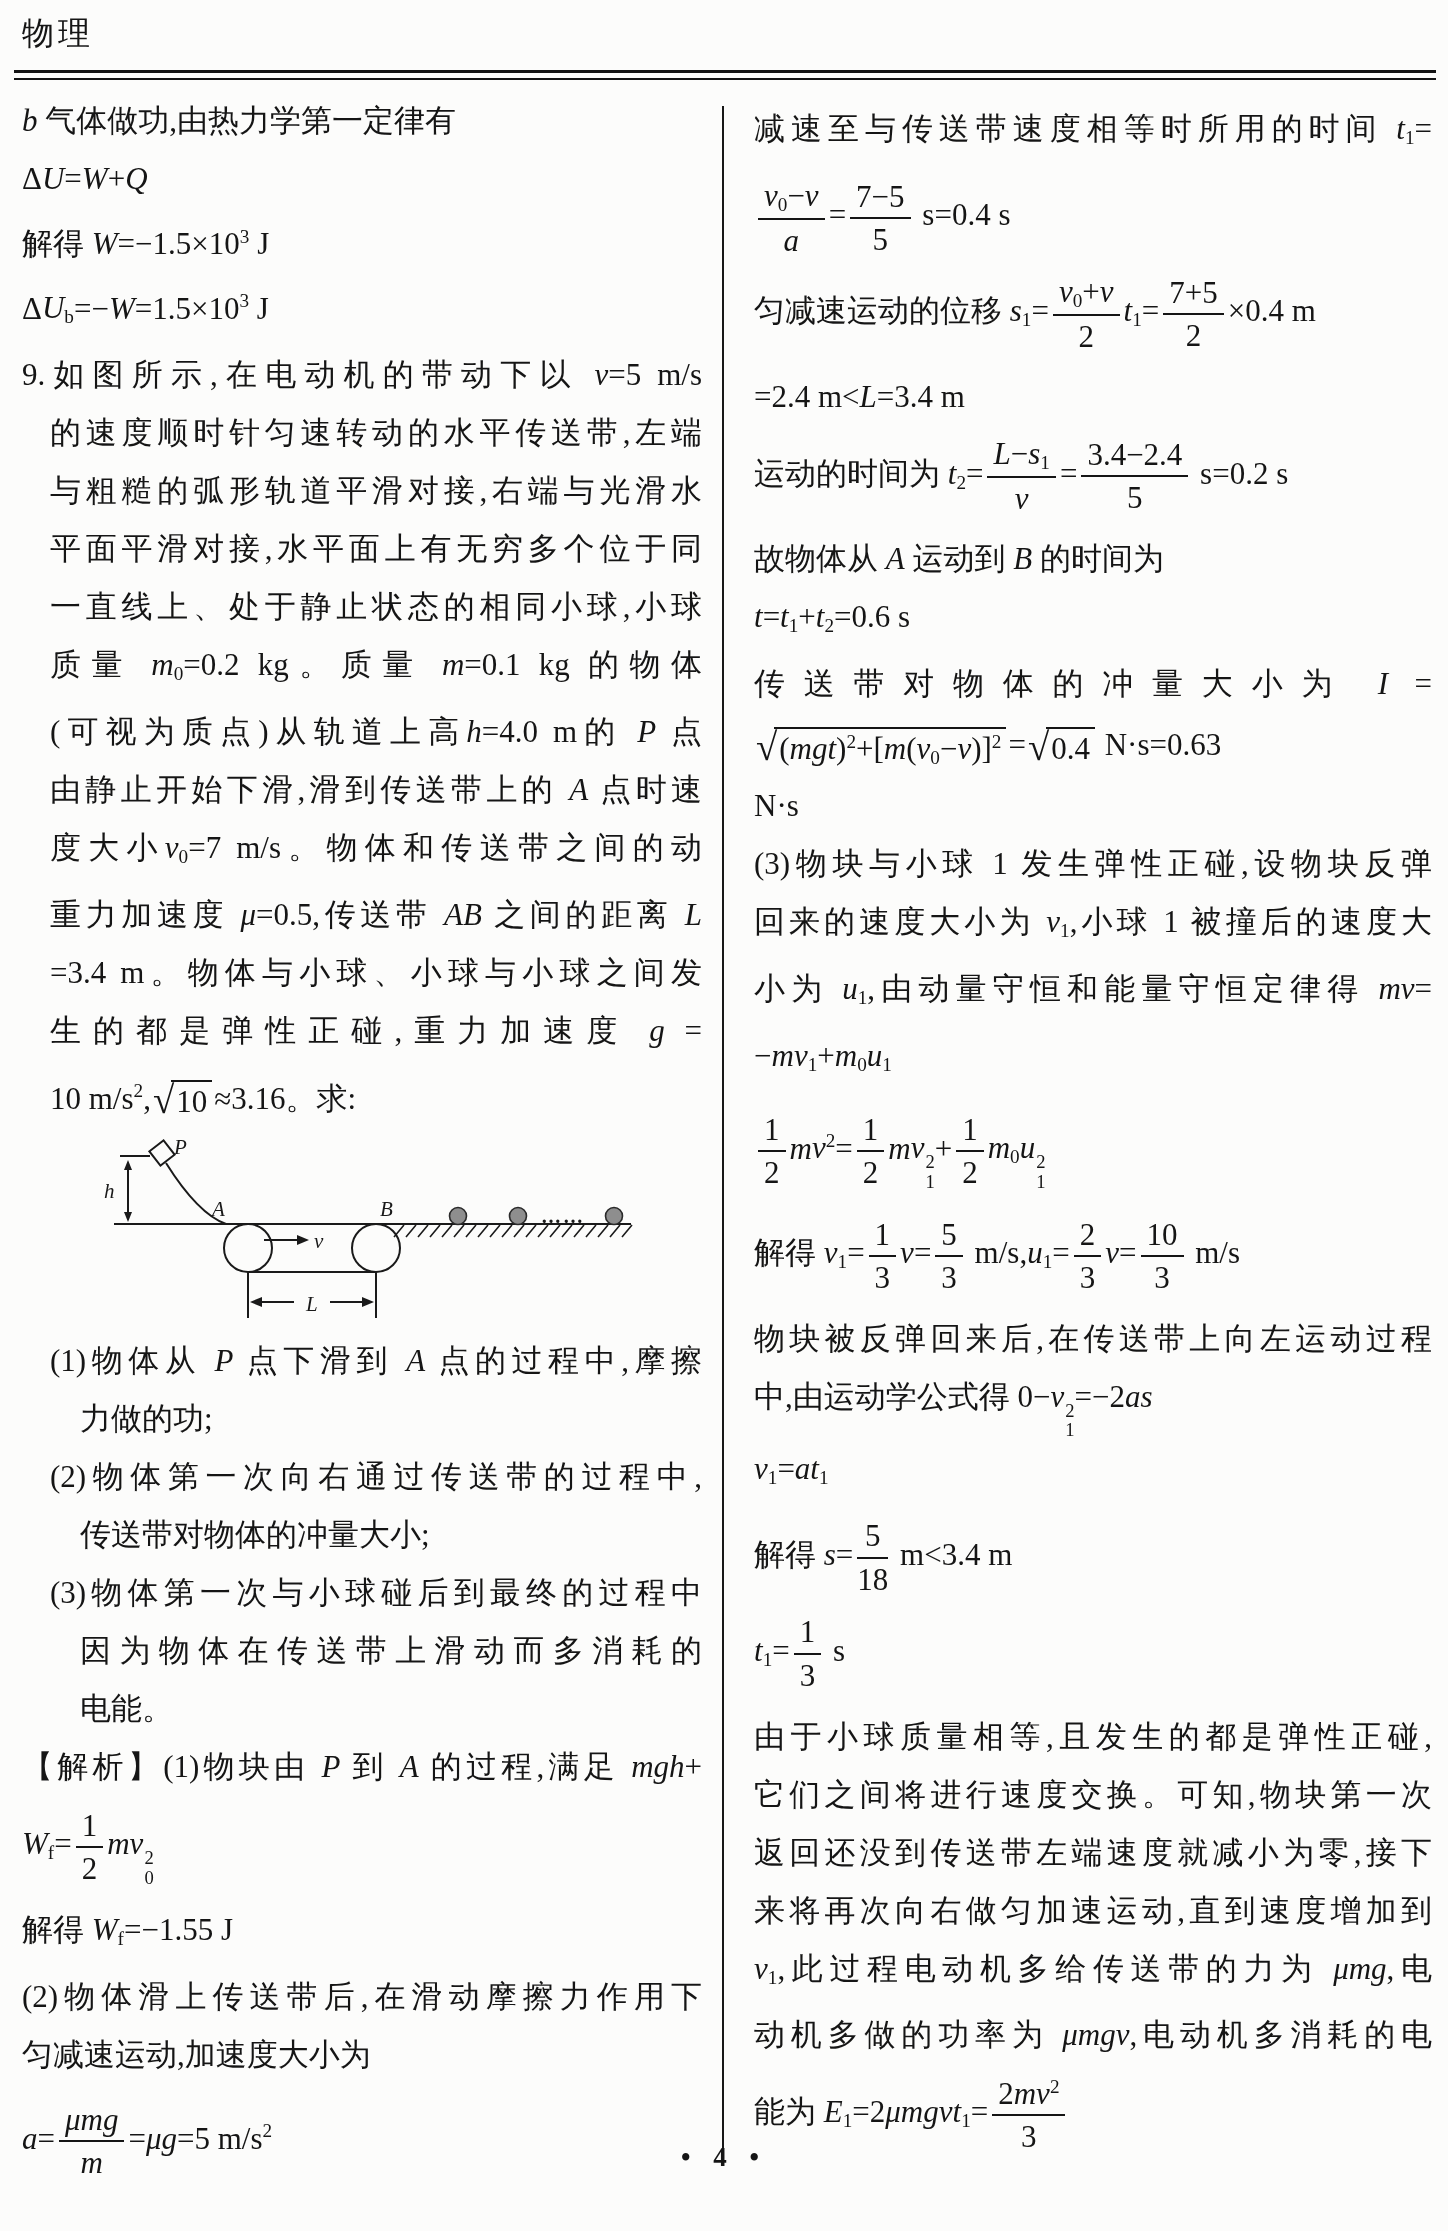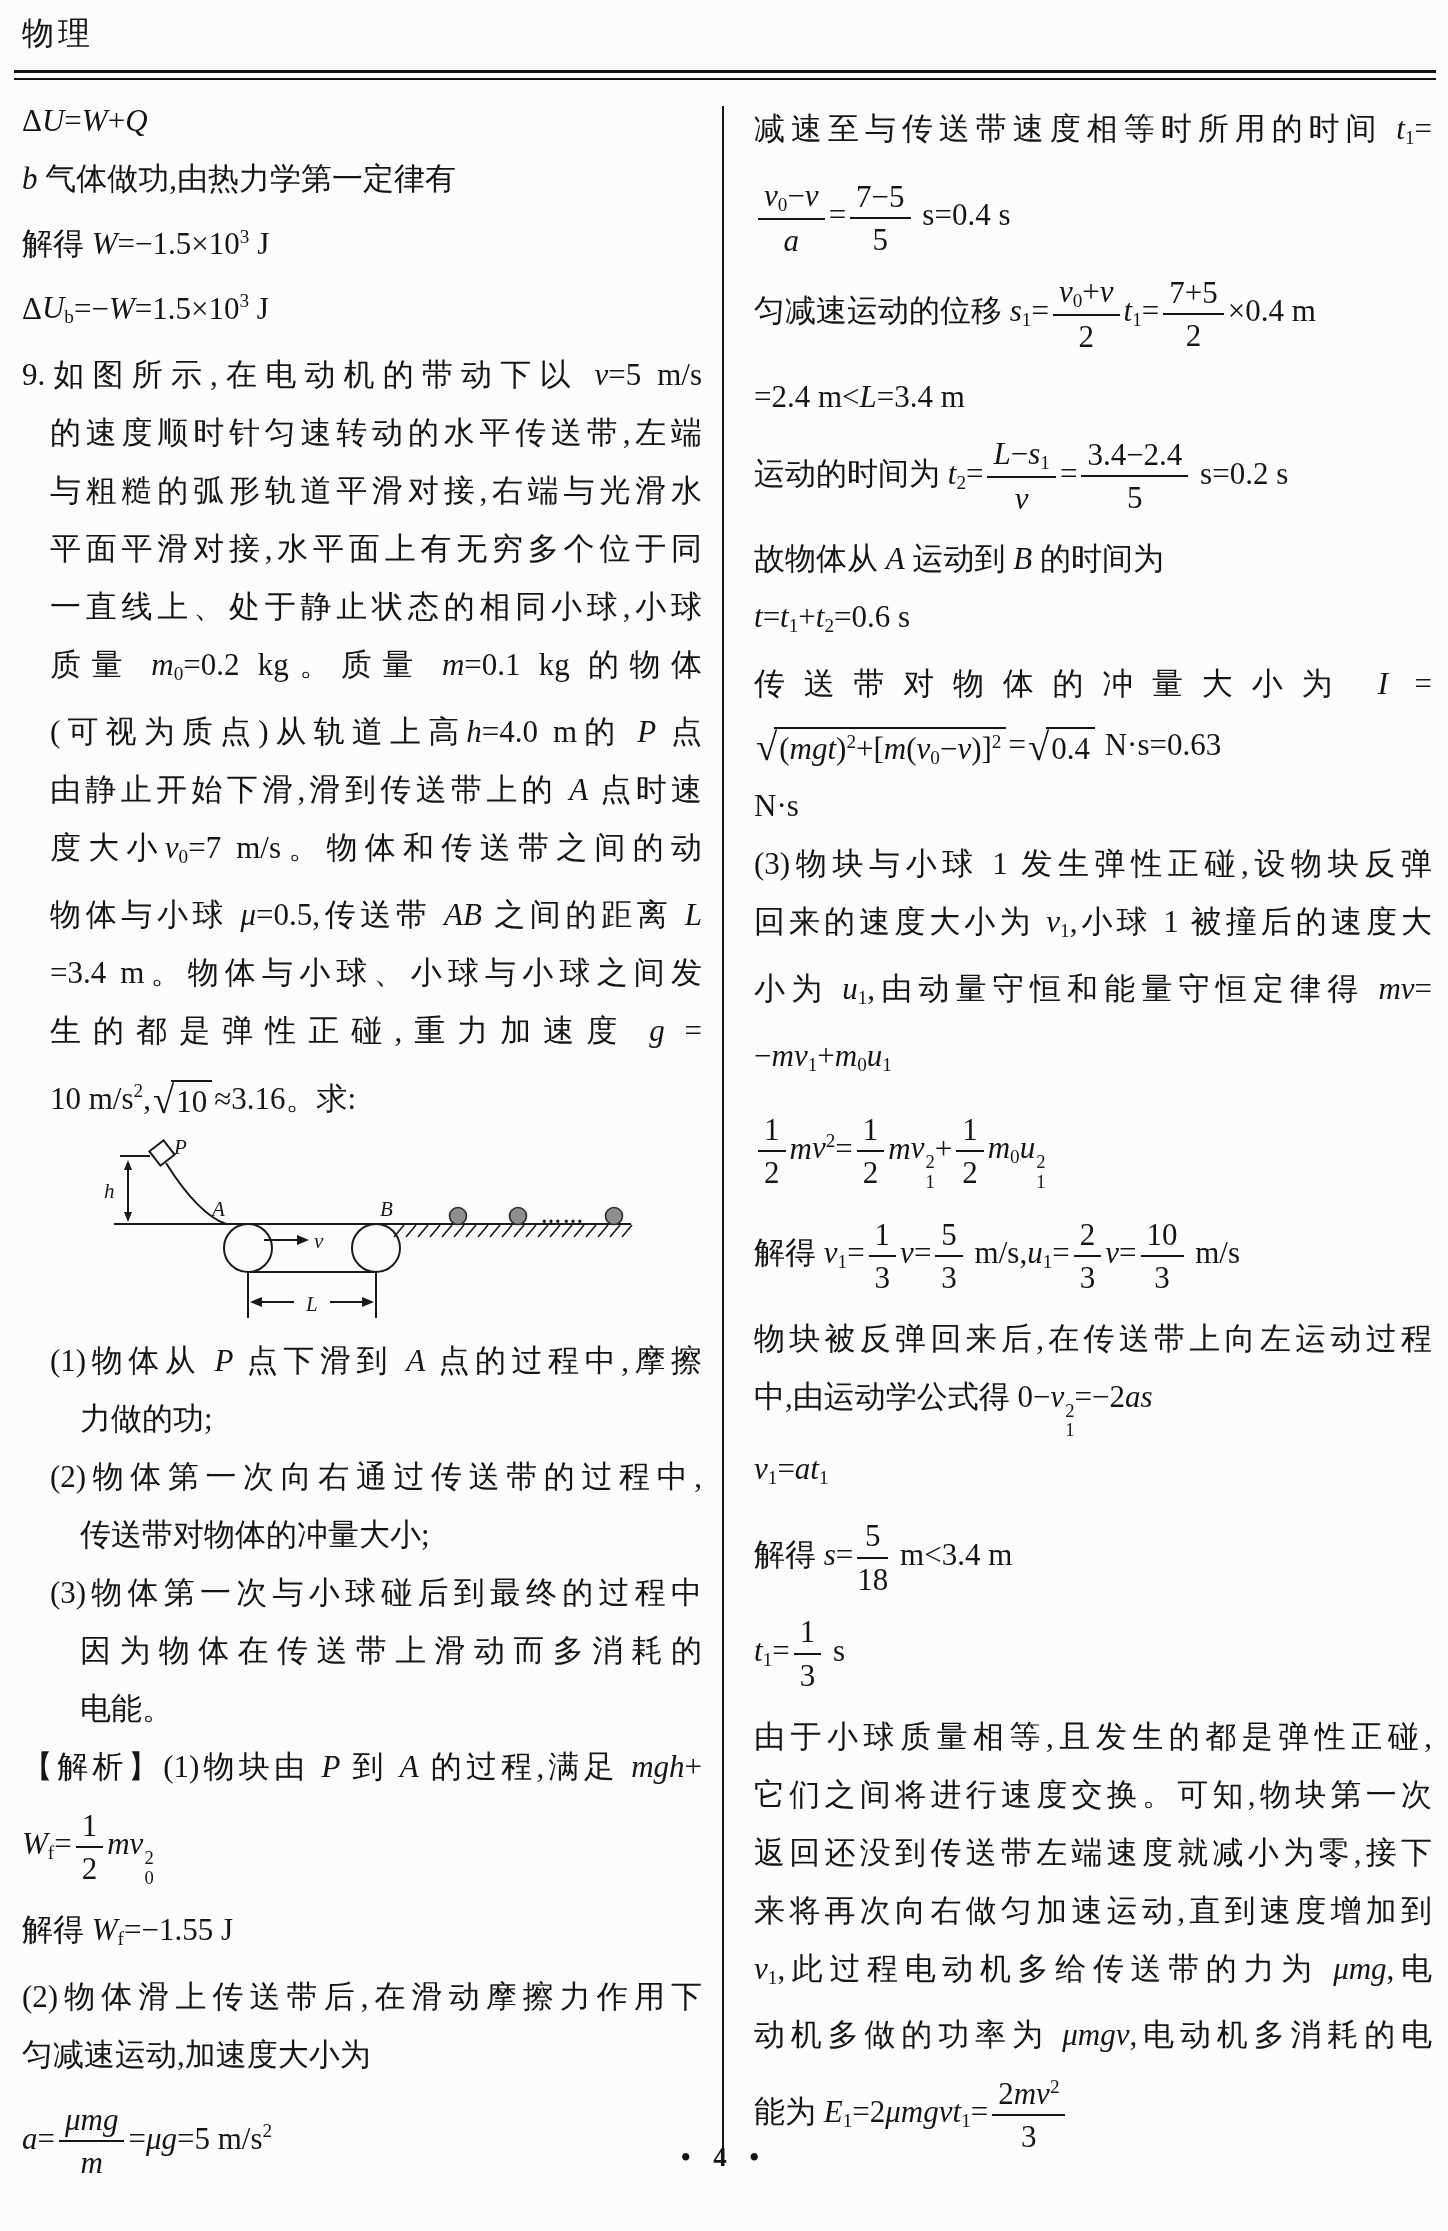--- a/index.html
+++ b/index.html
@@ -42,34 +42,34 @@
           font-size:27px;font-weight:bold;letter-spacing:8px;}
 </style>
 </head>
 <body>
 
 <div class="page">
   <div class="header-title">物理</div>
   <div class="rule"></div>
   <div class="divider"></div>
   <div class="col col-left" id="col-left">
+      <div class="line"><span class="tok"><span class="v">b</span></span><span class="tok"><span class="t"> 气体做功,由热力学第一定律有</span></span></div>
       <div class="line"><span class="tok"><span class="t">Δ</span></span><span class="tok"><span class="v">U</span></span><span class="tok"><span class="t">=</span></span><span class="tok"><span class="v">W</span></span><span class="tok"><span class="t">+</span></span><span class="tok"><span class="v">Q</span></span></div>
-      <div class="line"><span class="tok"><span class="v">b</span></span><span class="tok"><span class="t"> 气体做功,由热力学第一定律有</span></span></div>
       <div class="line"><span class="tok"><span class="t">解得 </span></span><span class="tok"><span class="v">W</span></span><span class="tok"><span class="t">=−1.5×10</span></span><span class="tok"><span class="t"></span><span class="sp">3</span></span><span class="tok"><span class="t"> J</span></span></div>
       <div class="line"><span class="tok"><span class="t">Δ</span></span><span class="tok"><span class="v">U</span><span class="sb">b</span></span><span class="tok"><span class="t">=−</span></span><span class="tok"><span class="v">W</span></span><span class="tok"><span class="t">=1.5×10</span></span><span class="tok"><span class="t"></span><span class="sp">3</span></span><span class="tok"><span class="t"> J</span></span></div>
       <div class="line j"><span class="tok"><span class="t">9.如图所示,在电动机的带动下以 </span></span><span class="tok"><span class="v">v</span></span><span class="tok"><span class="t">=5 m/s</span></span></div>
       <div class="line j ind1"><span class="tok"><span class="t">的速度顺时针匀速转动的水平传送带,左端</span></span></div>
       <div class="line j ind1"><span class="tok"><span class="t">与粗糙的弧形轨道平滑对接,右端与光滑水</span></span></div>
       <div class="line j ind1"><span class="tok"><span class="t">平面平滑对接,水平面上有无穷多个位于同</span></span></div>
       <div class="line j ind1"><span class="tok"><span class="t">一直线上、处于静止状态的相同小球,小球</span></span></div>
       <div class="line j ind1"><span class="tok"><span class="t">质量 </span></span><span class="tok"><span class="v">m</span><span class="sb">0</span></span><span class="tok"><span class="t">=0.2 kg。质量 </span></span><span class="tok"><span class="v">m</span></span><span class="tok"><span class="t">=0.1 kg 的物体</span></span></div>
       <div class="line j ind1"><span class="tok"><span class="t">(可视为质点)从轨道上高</span></span><span class="tok"><span class="v">h</span></span><span class="tok"><span class="t">=4.0 m的 </span></span><span class="tok"><span class="v">P</span></span><span class="tok"><span class="t"> 点</span></span></div>
       <div class="line j ind1"><span class="tok"><span class="t">由静止开始下滑,滑到传送带上的 </span></span><span class="tok"><span class="v">A</span></span><span class="tok"><span class="t"> 点时速</span></span></div>
       <div class="line j ind1"><span class="tok"><span class="t">度大小</span></span><span class="tok"><span class="v">v</span><span class="sb">0</span></span><span class="tok"><span class="t">=7 m/s。物体和传送带之间的动</span></span></div>
-      <div class="line j ind1"><span class="tok"><span class="t">物体与小球 </span></span><span class="tok"><span class="v">μ</span></span><span class="tok"><span class="t">=0.5,传送带 </span></span><span class="tok"><span class="v">AB</span></span><span class="tok"><span class="t"> 之间的距离 </span></span><span class="tok"><span class="v">L</span></span></div>
+      <div class="line j ind1"><span class="tok"><span class="t">重力加速度 </span></span><span class="tok"><span class="v">μ</span></span><span class="tok"><span class="t">=0.5,传送带 </span></span><span class="tok"><span class="v">AB</span></span><span class="tok"><span class="t"> 之间的距离 </span></span><span class="tok"><span class="v">L</span></span></div>
       <div class="line j ind1"><span class="tok"><span class="t">=3.4 m。物体与小球、小球与小球之间发</span></span></div>
       <div class="line j ind1"><span class="tok"><span class="t">生的都是弹性正碰,重力加速度 </span></span><span class="tok"><span class="v">g</span></span><span class="tok"><span class="t"> =</span></span></div>
       <div class="line ind1 tallS"><span class="tok"><span class="t">10 m/s</span></span><span class="tok"><span class="t"></span><span class="sp">2</span></span><span class="tok"><span class="t">,</span></span><span class="sqrt">
           <span class="rad">√</span>
           <span class="inner"><span class="tok"><span class="t">10</span></span></span>
         </span><span class="tok"><span class="t">≈3.16。求:</span></span></div>
   <div class="figure">
     <svg width="560" height="190" viewBox="0 0 560 190">
       <g stroke="#1a1a1a" stroke-width="2" fill="none">
         <path d="M34,20 H64"></path>

